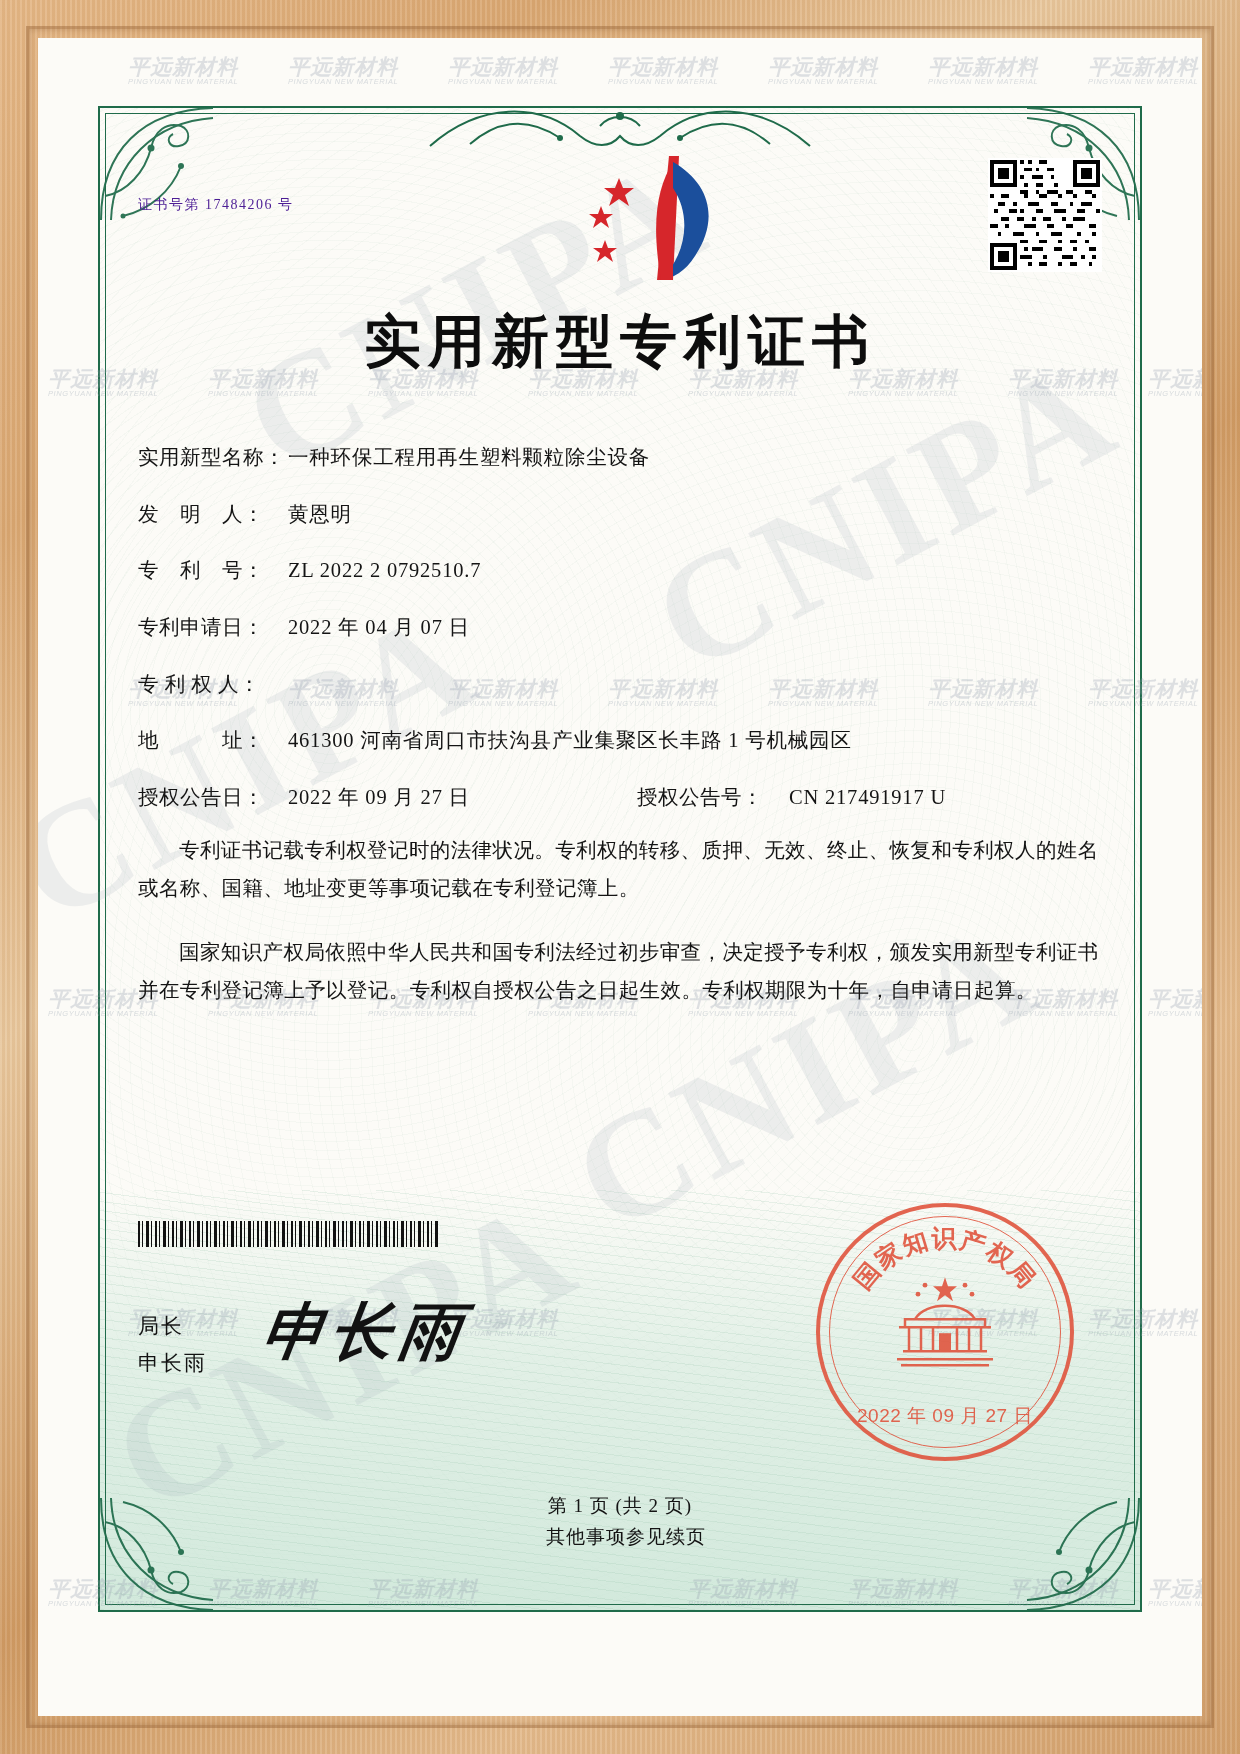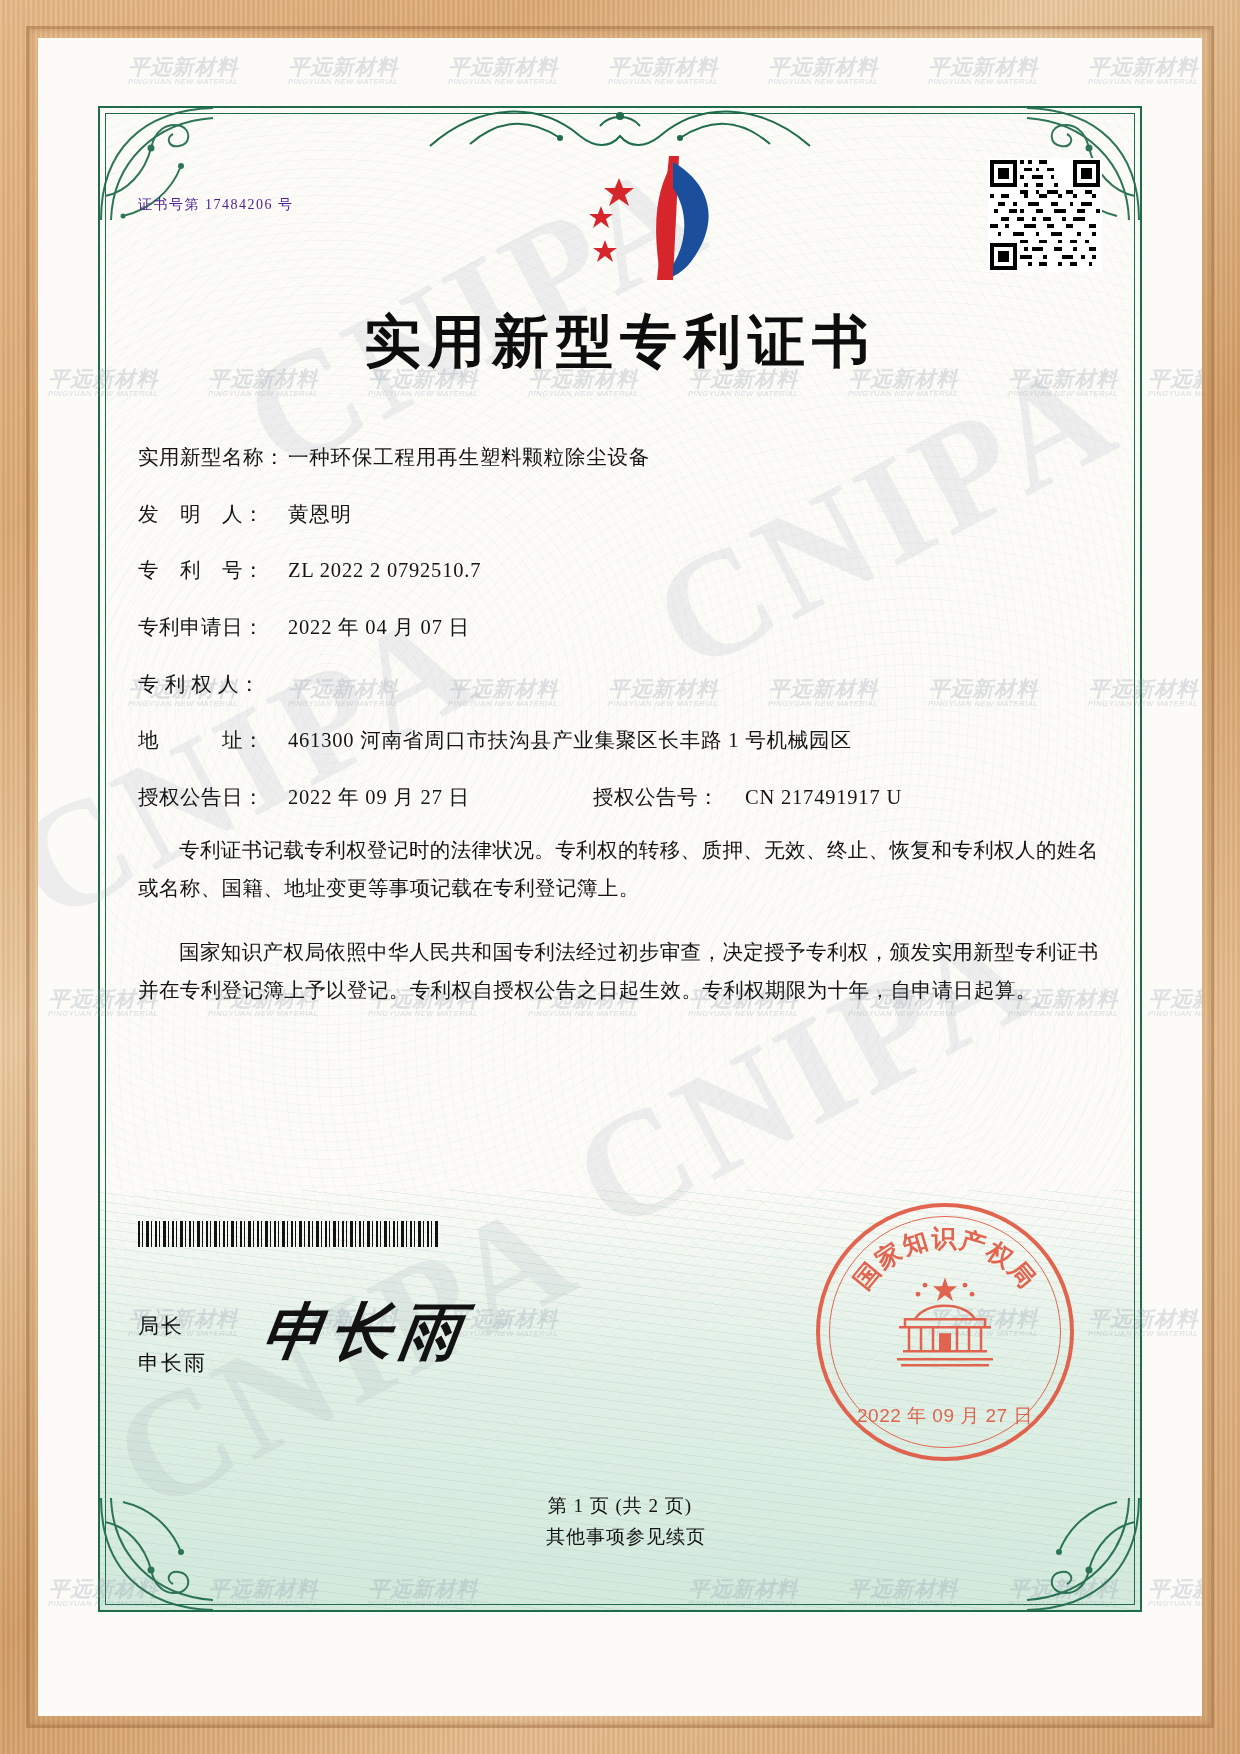--- a/index.html
+++ b/index.html
@@ -200,21 +200,21 @@
   }
   .f-value {
     flex: 1;
     letter-spacing: 0.8px;
   }
   .field-2col {
     display: flex;
     margin-bottom: 22px;
   }
   .col-a { flex: 0 0 455px; display: flex; }
-  .col-b { flex: 1; display: flex; }
+  .col-b { flex: 1; display: flex; margin-left: 44px; }
   .col-b .f-label { width: 152px; flex: 0 0 152px; }
 
   .para {
     font-size: 20.5px;
     line-height: 1.85;
     text-indent: 41px;
     margin-top: 26px;
     letter-spacing: 0.4px;
     color: #141414;
   }

